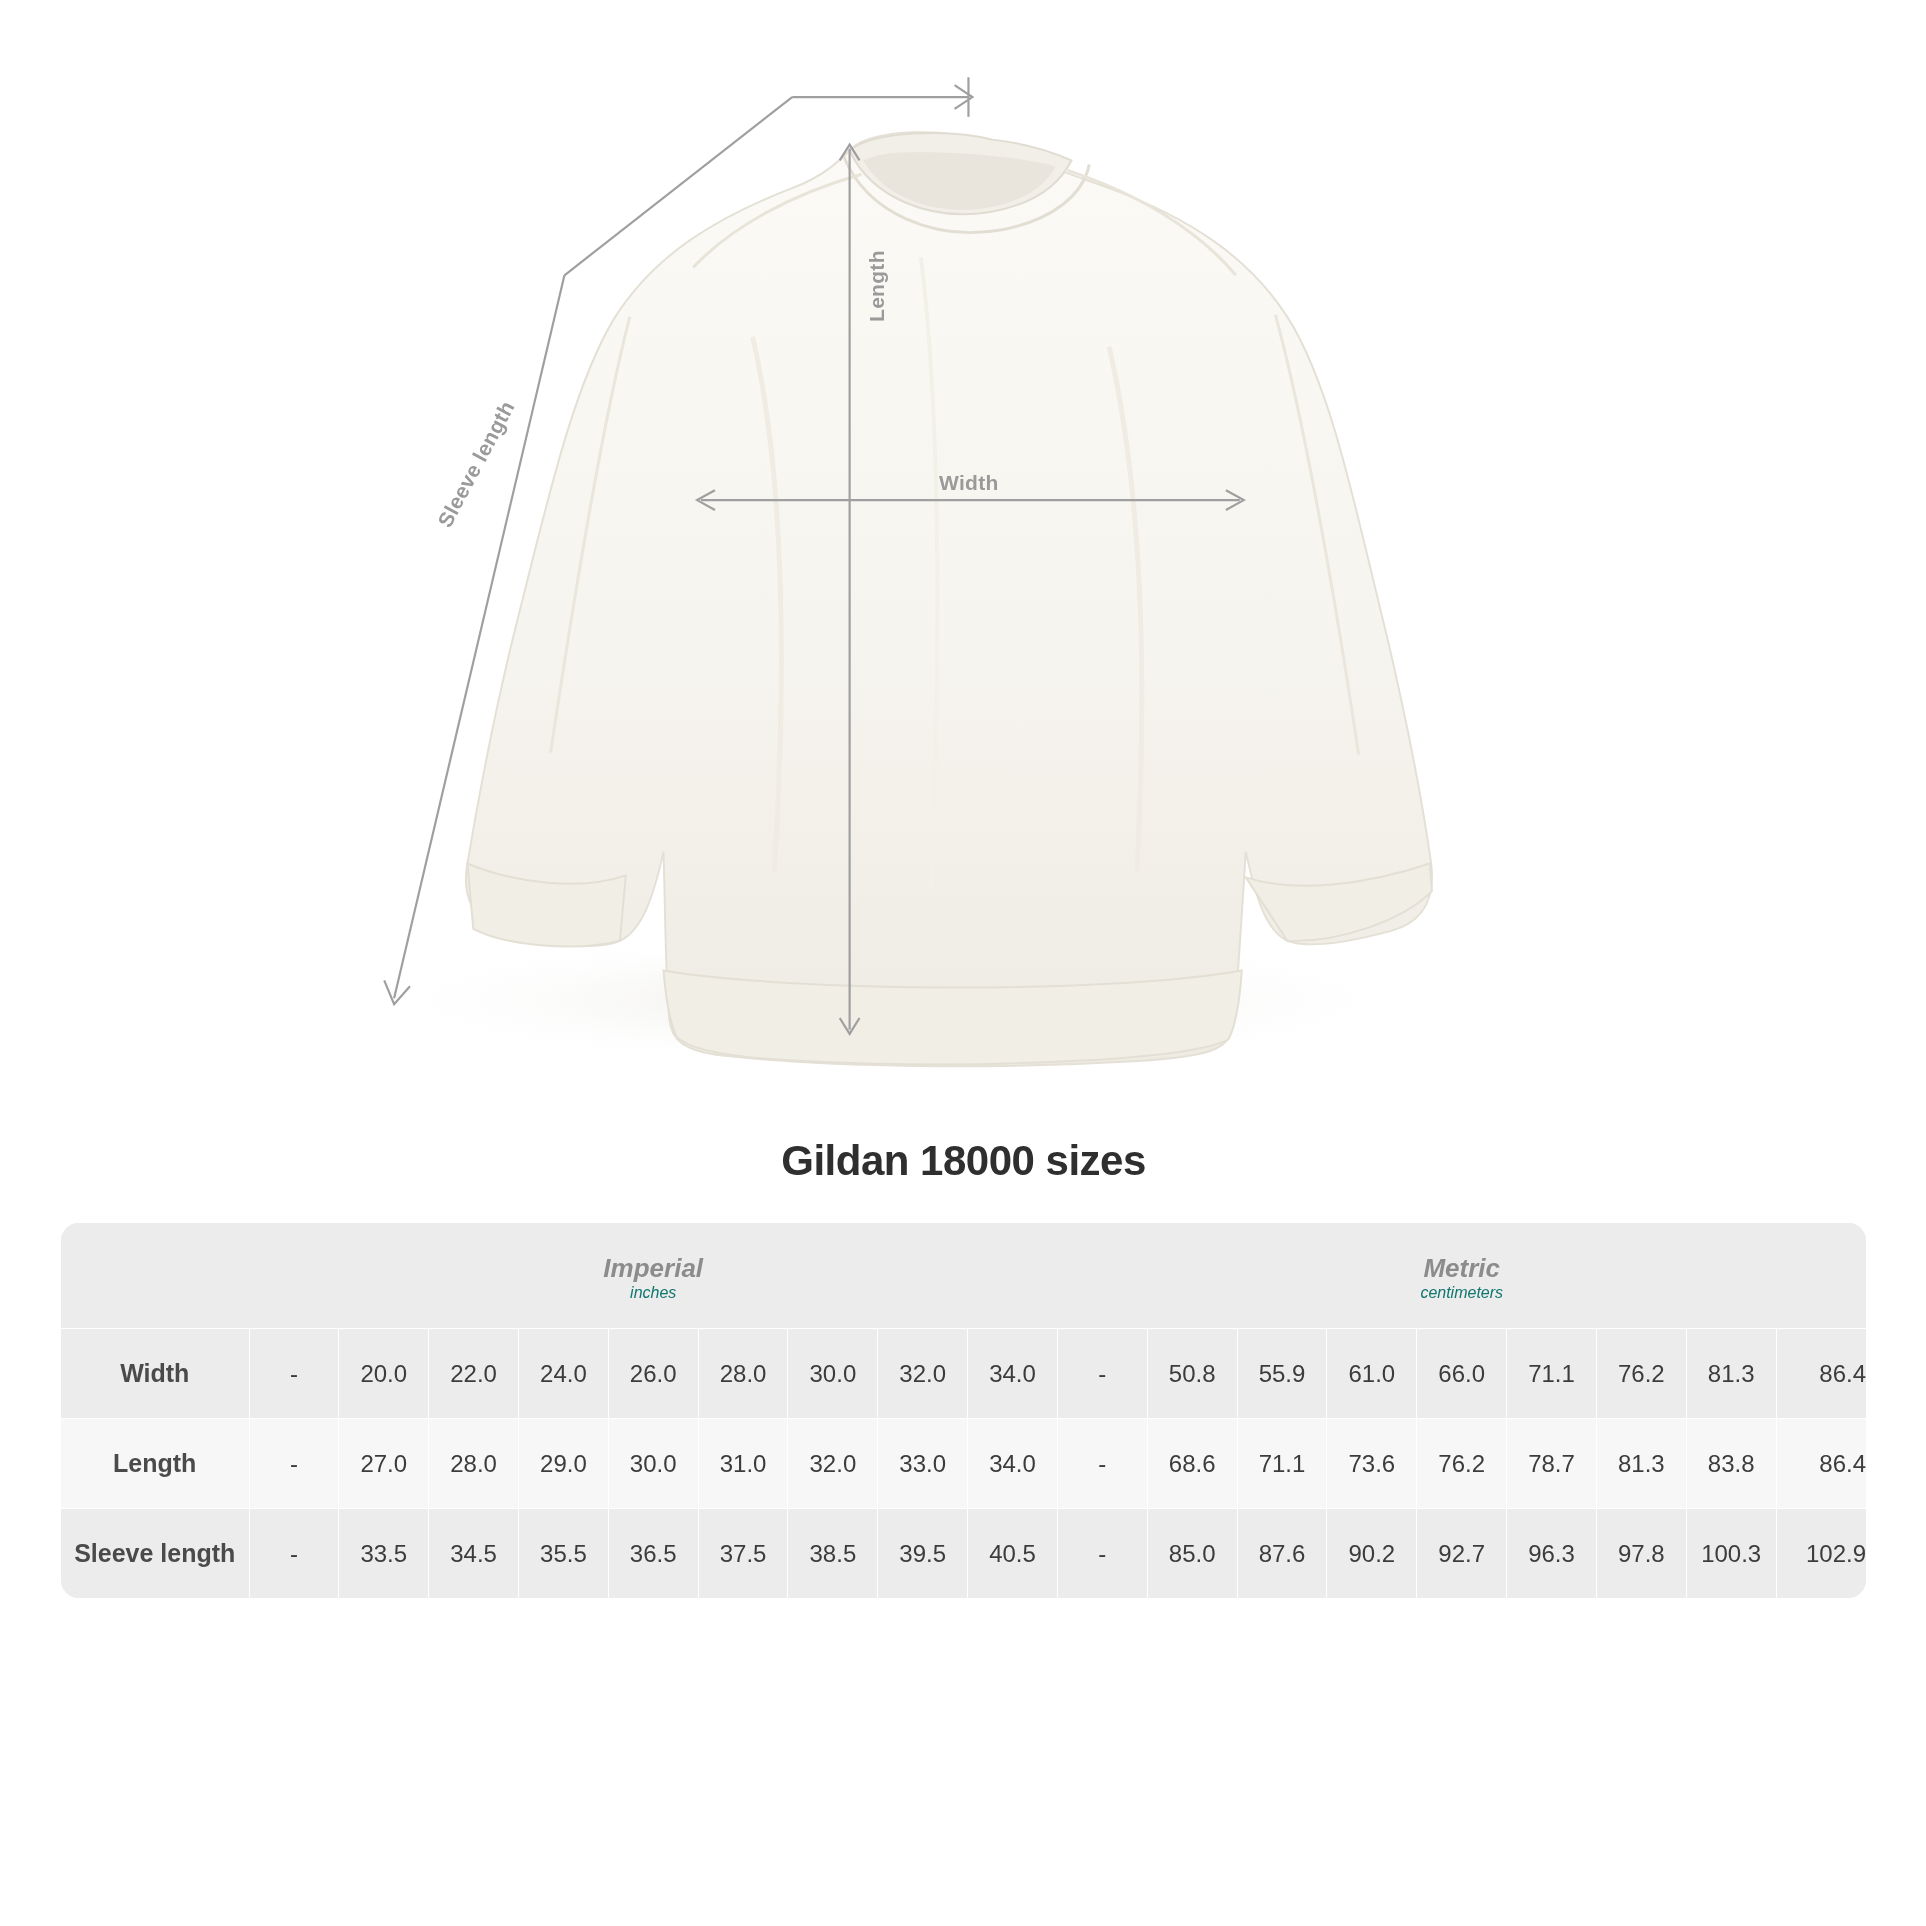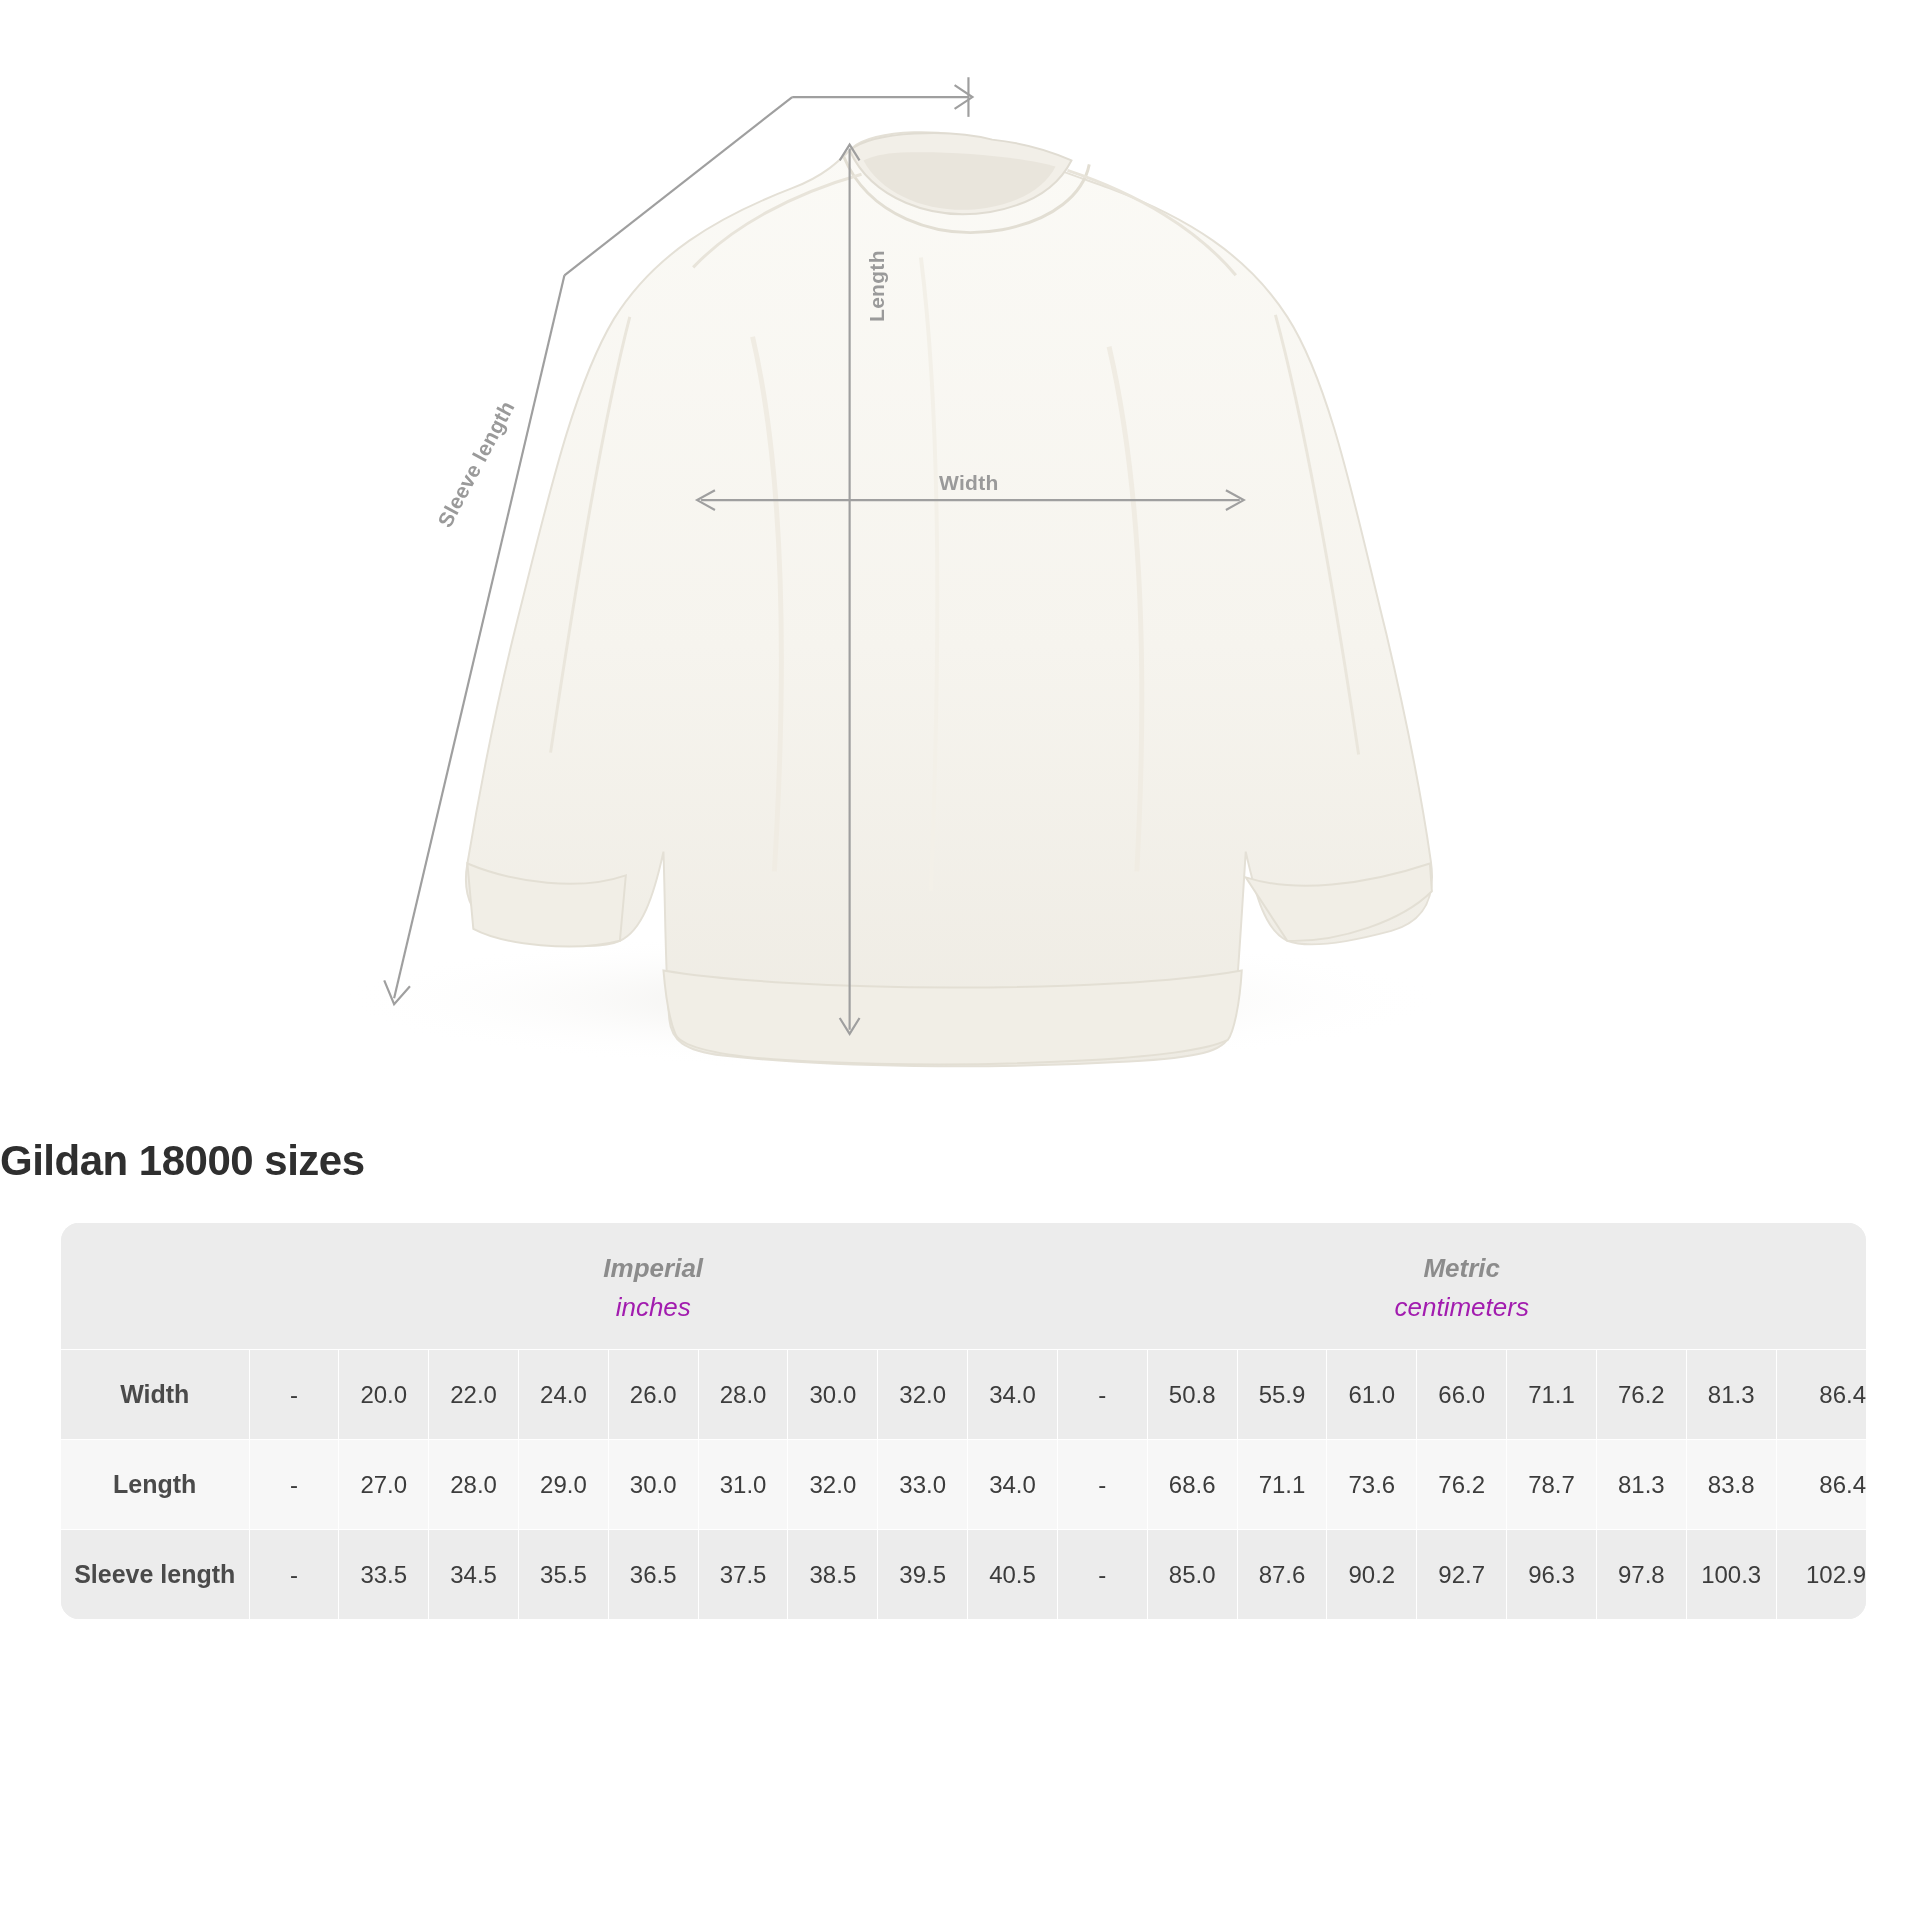--- a/index.html
+++ b/index.html
@@ -60,21 +60,21 @@
   .label-sleeve {
     left: 433px;
     top: 520px;
     transform: rotate(-62deg);
     transform-origin: left top;
     white-space: nowrap;
   }
 
   
   .title-block {
-    text-align: left;
+    text-align: center;
     margin-top: 18px;
   }
   .chart-title {
     font-size: 42px;
     font-weight: bold;
     color: #2f2f2f;
     letter-spacing: -0.5px;
   }
   .chart-note {
     font-size: 21px;
@@ -105,24 +105,23 @@
     padding: 30px 0 26px 0;
     border: none;
   }
   .unit-name {
     font-size: 26px;
     font-style: italic;
     font-weight: bold;
     color: #8c8c8c;
   }
   .unit-sub {
-    font-size: 26px;
+    font-size: 16px;
     font-style: italic;
-    color: #a21caf;
-    margin-top: 8px;
+    color: #0f766e;
   }
   .hdr-row td {
     background: #f7f7f7;
     font-size: 24px;
     color: #4a4a4a;
     font-weight: bold;
     padding: 32px 0;
     border-right: 1px solid #ffffff;
   }
   .hdr-row td:last-child { border-right: none; }

